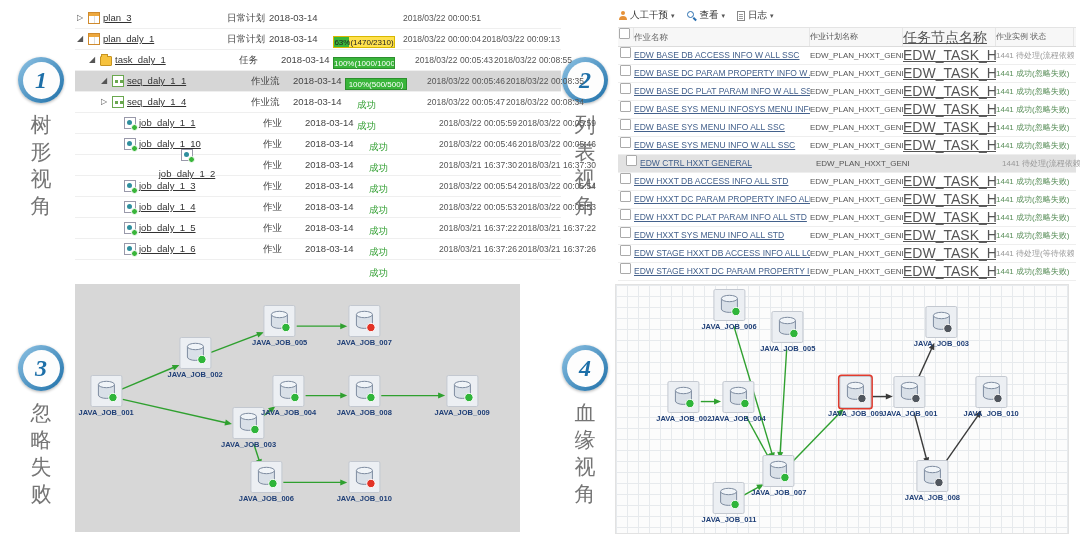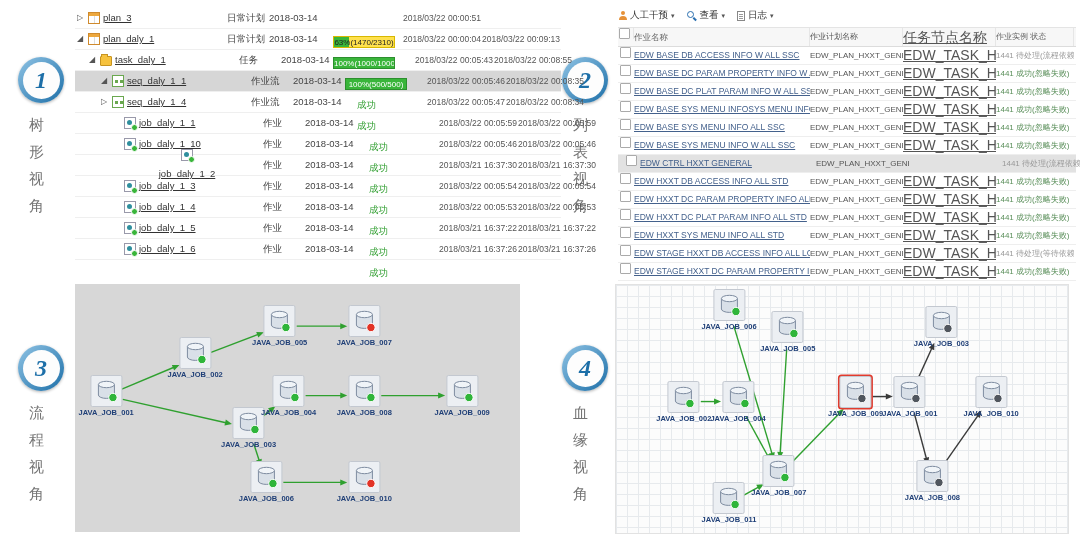--- a/index.html
+++ b/index.html
@@ -10,21 +10,21 @@
   
   .badge{position:absolute;width:46px;height:46px;border-radius:50%;
     background:linear-gradient(135deg,#8fc3e4,#1d6fa8);
     display:flex;align-items:center;justify-content:center;
     box-shadow:0 1px 3px rgba(0,0,0,.3);}
   .badge-inner{width:37px;height:37px;border-radius:50%;background:#fdfdfd;
     display:flex;align-items:center;justify-content:center;
     font-family:"Liberation Serif",serif;font-style:italic;font-weight:bold;
     font-size:24px;color:#1d6fa8;}
   .v-label{position:absolute;width:24px;font-family:"Liberation Serif",serif;
-    font-size:15px;line-height:27px;color:#757575;word-break:break-all;text-align:left;}
+    font-size:21px;line-height:27px;color:#757575;word-break:break-all;text-align:center;}
   
   .tree-table{position:absolute;left:75px;top:8px;width:486px;font-size:9.5px;color:#444;}
   .trow{display:flex;height:20px;line-height:20px;border-bottom:1px solid #efefef;align-items:center;background:#fff;}
   .trow.selected{background:#d6d6d6;}
   .tc{overflow:hidden;white-space:nowrap;flex:none;}
   .tc.name{width:152px;display:flex;align-items:center;gap:3px;}
   .tc.type{width:42px;}
   .tc.date{width:64px;}
   .tc.status{width:70px;margin-top:47px;}
   .tc.time{width:79px;font-size:8.5px;color:#555;}
@@ -106,21 +106,21 @@
 <div class="v-label" style="left:29px;top:112px">树形视角</div>
 
 <div class="badge" style="left:562px;top:57px">
   <div class="badge-inner">2</div>
 </div>
 <div class="v-label" style="left:573px;top:112px">列表视角</div>
 
 <div class="badge" style="left:18px;top:345px">
   <div class="badge-inner">3</div>
 </div>
-<div class="v-label" style="left:29px;top:400px">流程视角</div>
+<div class="v-label" style="left:29px;top:400px">忽略失败</div>
 
 <div class="badge" style="left:562px;top:345px">
   <div class="badge-inner">4</div>
 </div>
 <div class="v-label" style="left:573px;top:400px">血缘视角</div>
 
 <div class="tree-table" id="tree-rows">
     <div class="trow">
       <div class="tc name" style="padding-left: 0px;">
         <span class="exp">▷</span>

